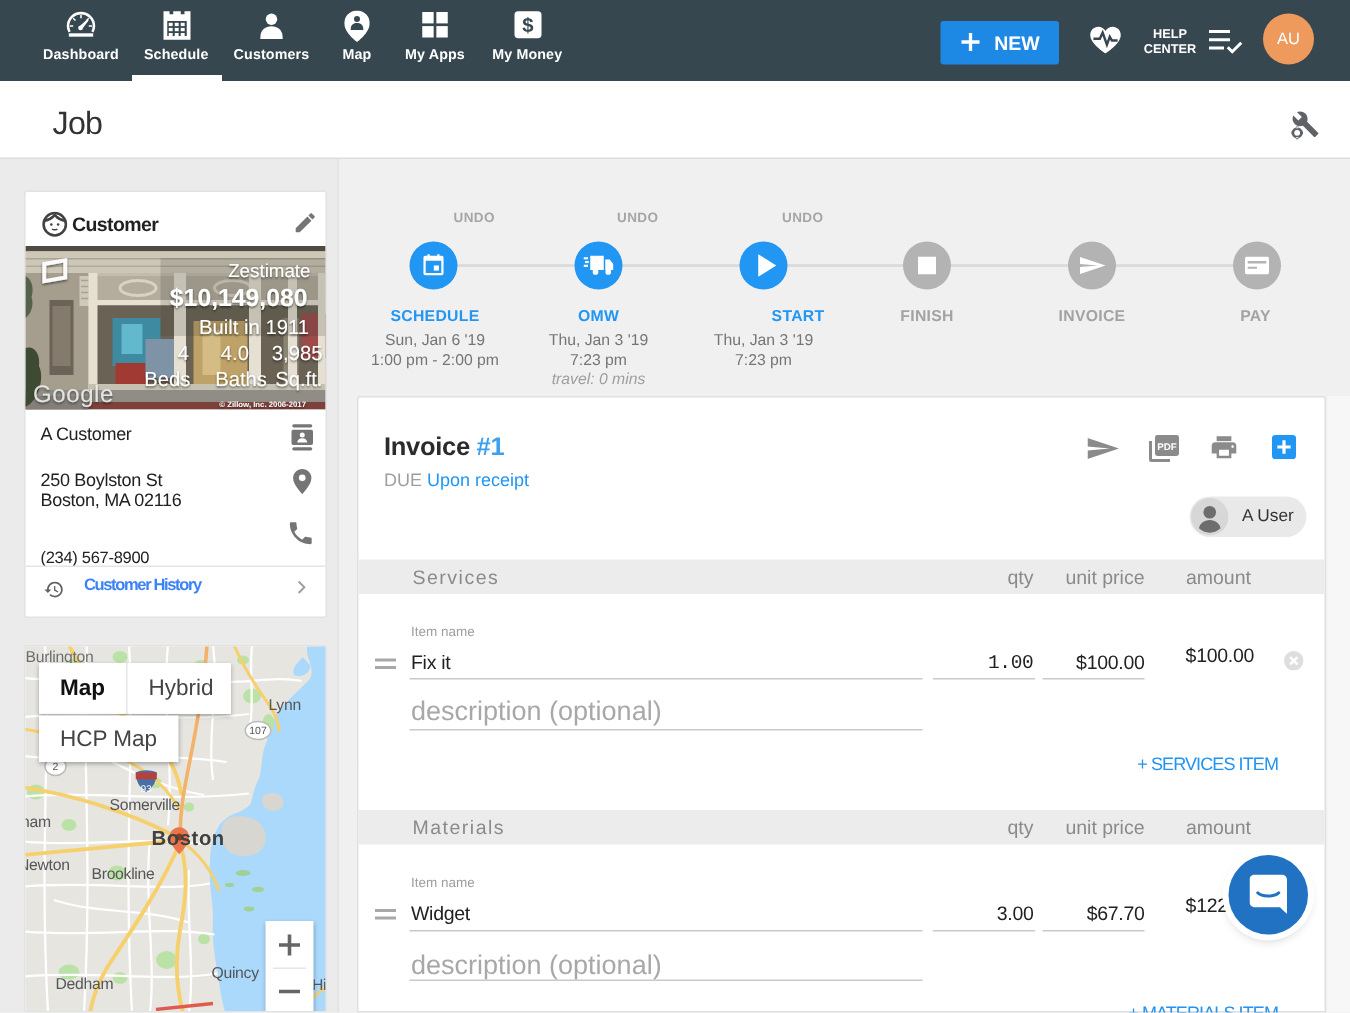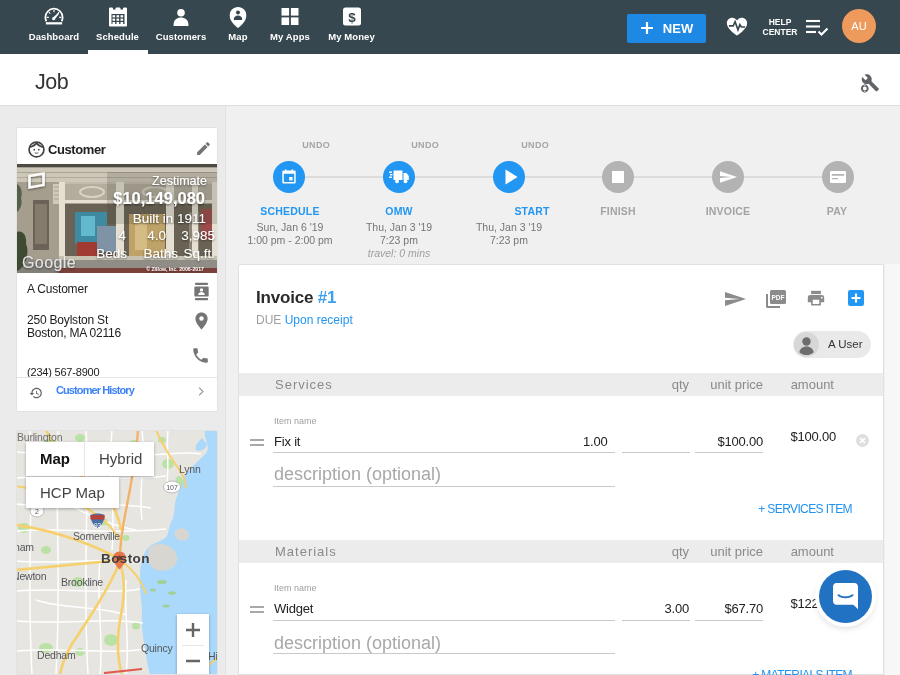--- a/index.html
+++ b/index.html
@@ -474,21 +474,21 @@
   <div class="band" style="top:108px;">
       <span class="bn">Services</span>
       <span class="qty">qty</span>
       <span class="up">unit price</span>
       <span class="am">amount</span>
     </div>
   <div class="drag" style="left:11px; top:174px;"></div>
   <div class="drag" style="left:11px; top:179px;"></div>
   <div class="iname" style="left:35px; top:151px;">Item name</div>
   <div class="ival" style="left:35px; top:169px;">Fix it</div>
-  <div class="ival" style="left:344px; top:169px; width:106px; ">1.00</div>
+  <div class="ival" style="left:344px; top:169px; width:106px; text-align:right;font-family:Liberation Mono, monospace;">1.00</div>
   <div class="ival" style="left:418px; top:169px; width:106px; text-align:right;">$100.00</div>
   <div class="ival" style="left:491px; top:164px; width:106px; text-align:right;">$100.00</div>
   <svg class="abs" style="left:617px; top:169px;" width="13" height="13" viewBox="0 0 17 17">
       <circle cx="8.5" cy="8.5" r="8.5" fill="#dedede"></circle>
       <path d="M5.3 5.3 L11.7 11.7 M11.7 5.3 L5.3 11.7" stroke="#fff" stroke-width="2.2"></path>
     </svg>
   <div class="uline" style="left:34px; top:187px; width:342px;"></div>
   <div class="uline" style="left:383px; top:187px; width:68px;"></div>
   <div class="uline" style="left:456px; top:187px; width:68px;"></div>
   <div class="desc" style="left:35px; top:199px;">description (optional)</div>

